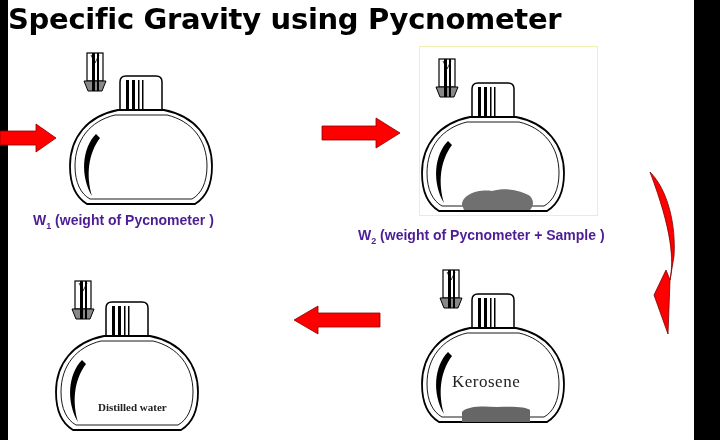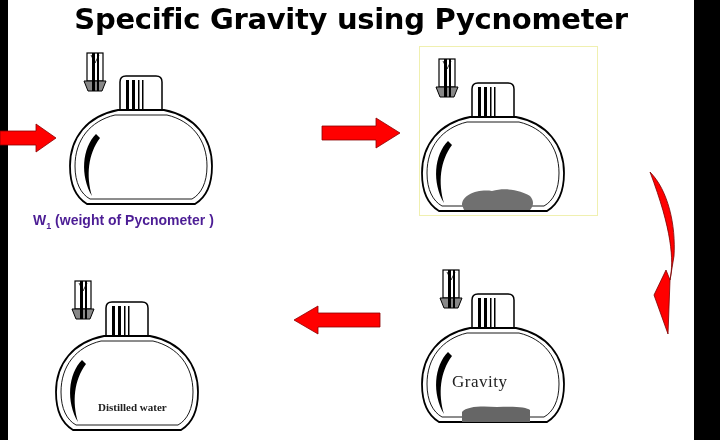--- a/index.html
+++ b/index.html
@@ -1,18 +1,18 @@
 <!DOCTYPE html>
 <html><head>
 <meta charset="utf-8">
 <style>
   html, body { margin:0; padding:0; }
   body { width:720px; height:440px; background:#000; position:relative; overflow:hidden; font-family:"DejaVu Sans", sans-serif; }
   .slide { position:absolute; left:8px; top:0; width:686px; height:440px; background:#fff; }
-  .title { position:absolute; left:0; top:2px; width:686px; text-align:center; font-family:"DejaVu Sans", sans-serif; font-weight:bold; font-size:29px; color:#000; letter-spacing:-0.3px; }
+  .title { position:absolute; left:0; top:2px; width:686px; font-family:"DejaVu Sans", sans-serif; font-weight:bold; font-size:29px; color:#000; letter-spacing:-0.3px; }
   .cap { position:absolute; font-family:"Liberation Sans", sans-serif; font-size:14px; color:#4c1d95; white-space:nowrap;font-weight:bold; }
   .cap sub { font-size:9px; }
   svg { position:absolute; overflow:visible; }
   .flask-label { font-family:"Liberation Serif", serif; font-weight:bold; }
 </style>
 </head>
 <body>
 
 <div class="slide">
   <div class="title">Specific Gravity using Pycnometer</div>
@@ -63,33 +63,36 @@
   </svg>
 
   <div style="position:absolute; left:411px; top:46px; width:177px; height:168px; border:1px solid #f0f0b0;"></div>
   <svg style="left:428px; top:59px;" width="26" height="42">
       <use href="#stopper" x="3"></use>
     </svg>
   <svg style="left:414px; top:83px;" width="146" height="132">
     <use href="#flask"></use>
     <path d="M40 122 C40 112 55 106 70 108 C85 104 100 108 108 113 C112 118 112 122 108 127 L42 127 Z" fill="#707070"></path>
   </svg>
+  <div class="cap" style="left:350px; top:227px;">
+    <span>W</span><sub>2</sub><span> (weight of Pycnometer + Sample )</span>
+  </div>
 
   <svg style="left:636px; top:170px;" width="40" height="170">
     <path d="M6 2 C24 20 32 55 30 86 L26 110 L22 100 L10 125 L24 164 L26 110 C30 90 28 60 6 2 Z" fill="#ff0000" stroke="#7a0000" stroke-width="0.8"></path>
   </svg>
 
   <svg style="left:432px; top:270px;" width="26" height="42">
       <use href="#stopper" x="3"></use>
     </svg>
   <svg style="left:414px; top:294px;" width="146" height="132">
     <use href="#flask"></use>
     <path d="M40 118 C45 112 60 112 75 113 C92 112 105 113 108 116 L108 128 L40 128 Z" fill="#666"></path>
   </svg>
-  <div class="flask-label" style="position:absolute; left:444px; top:372px; font-size:17px; color:#222; font-weight:normal; letter-spacing:0.5px;">Gravity</div>
+  <div class="flask-label" style="position:absolute; left:444px; top:372px; font-size:17px; color:#222; font-weight:normal; letter-spacing:0.5px;">Kerosene</div>
 
   <svg style="left:284px; top:306px;" width="90" height="30">
     <path d="M88 7 L26 7 L26 0 L2 14 L26 28 L26 21 L88 21 Z" fill="#ff0000" stroke="#8b0000" stroke-width="0.8"></path>
   </svg>
 
   <svg style="left:64px; top:281px;" width="26" height="42">
       <use href="#stopper" x="3"></use>
     </svg>
   <svg style="left:48px; top:302px;" width="146" height="132">
       <use href="#flask"></use>

